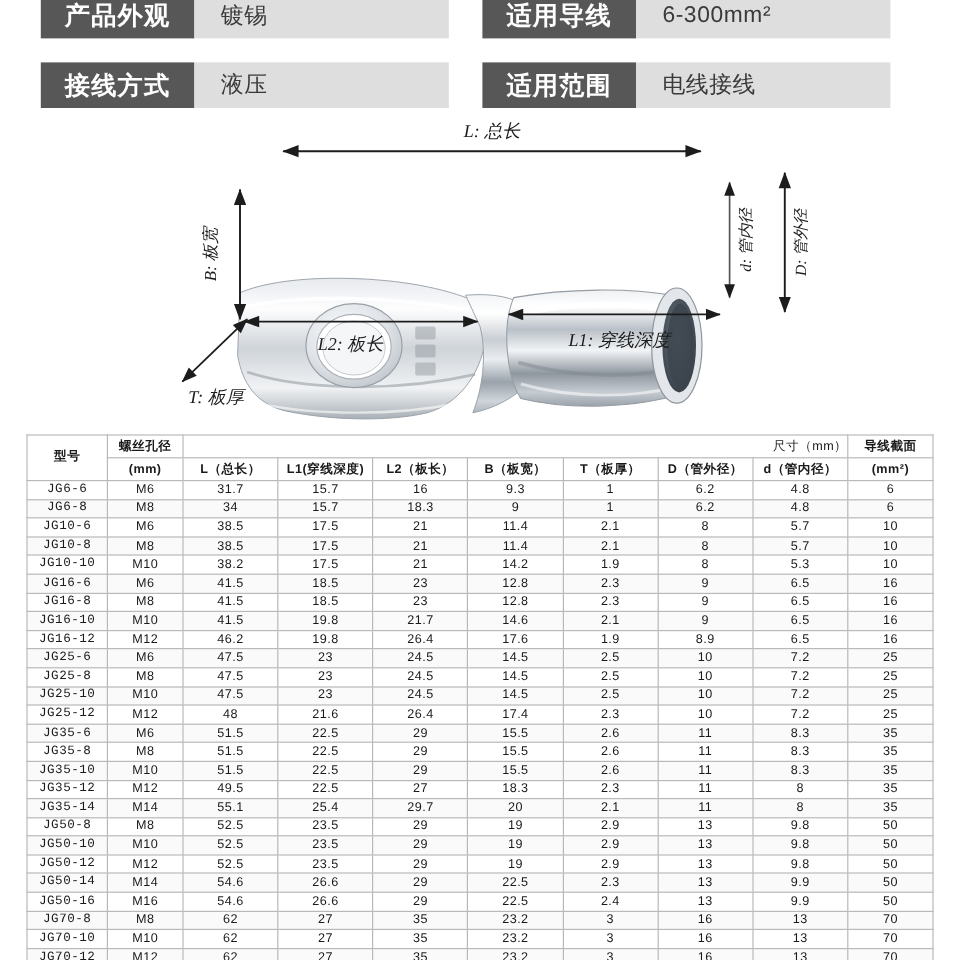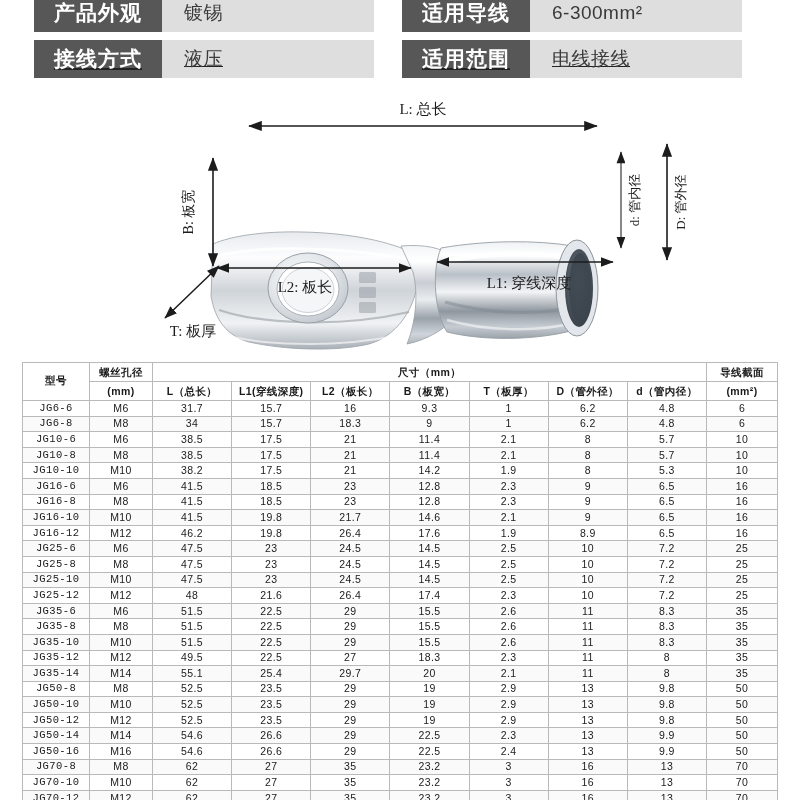--- a/index.html
+++ b/index.html
@@ -25,21 +25,21 @@
     text-align: right;
   }
   .spec-row {
     position: absolute;
     left: 0;
     width: 800px;
     height: 38px;
     display: flex;
   }
   .spec-row.row-0 { top: -6px; }
-  .spec-row.row-1 { top: 40px; text-decoration: underline; }
+  .spec-row.row-1 { top: 52px; }
 
   .spec-pair {
     display: flex;
     align-items: stretch;
     height: 38px;
   }
   .spec-pair.pair-left  { margin-left: 34px; width: 340px; }
   .spec-pair.pair-right { margin-left: 28px; width: 340px; }
 
   .spec-key {
@@ -63,24 +63,25 @@
     align-items: center;
     padding-left: 22px;
     flex: 1 1 auto;
     box-sizing: border-box;
     letter-spacing: 0.5px;
   }
 
   
   #diagram {
     position: absolute;
-    left: 17px;
+    left: 4px;
     top: 96px;
     width: 712px;
     height: 258px;
+    font-style: italic;
   }
   #diagram svg { display: block; }
 
   .dim-label {
     font-family: "Liberation Serif", "DejaVu Serif", serif;
     fill: #1c1c1c;
   }
 
   
   #spec-table-wrap {
@@ -107,21 +108,21 @@
     line-height: 13px;
     white-space: nowrap;
     letter-spacing: 0.4px;
   }
   table.spec-table thead th {
     font-weight: 700;
     height: 18px;
     font-size: 10.5px;
     background: #ffffff;
   }
-  table.spec-table thead th.dims-group { font-weight: 700; }
+  table.spec-table thead th.dims-group { font-weight: 400; text-align: right; }
   table.spec-table tbody tr:nth-child(even) td { background: #fafafa; }
   table.spec-table tbody td { font-weight: 400; }
   .col-model  { width: 66px; font-family: Liberation Mono, monospace; }
   .col-screw  { width: 62px; }
   .col-dim    { width: 94px; }
   .col-sec    { width: 70px; }
   .sub-unit { font-size: 10px; margin-top: 27px; }
 </style>
 </head>
 <body>

